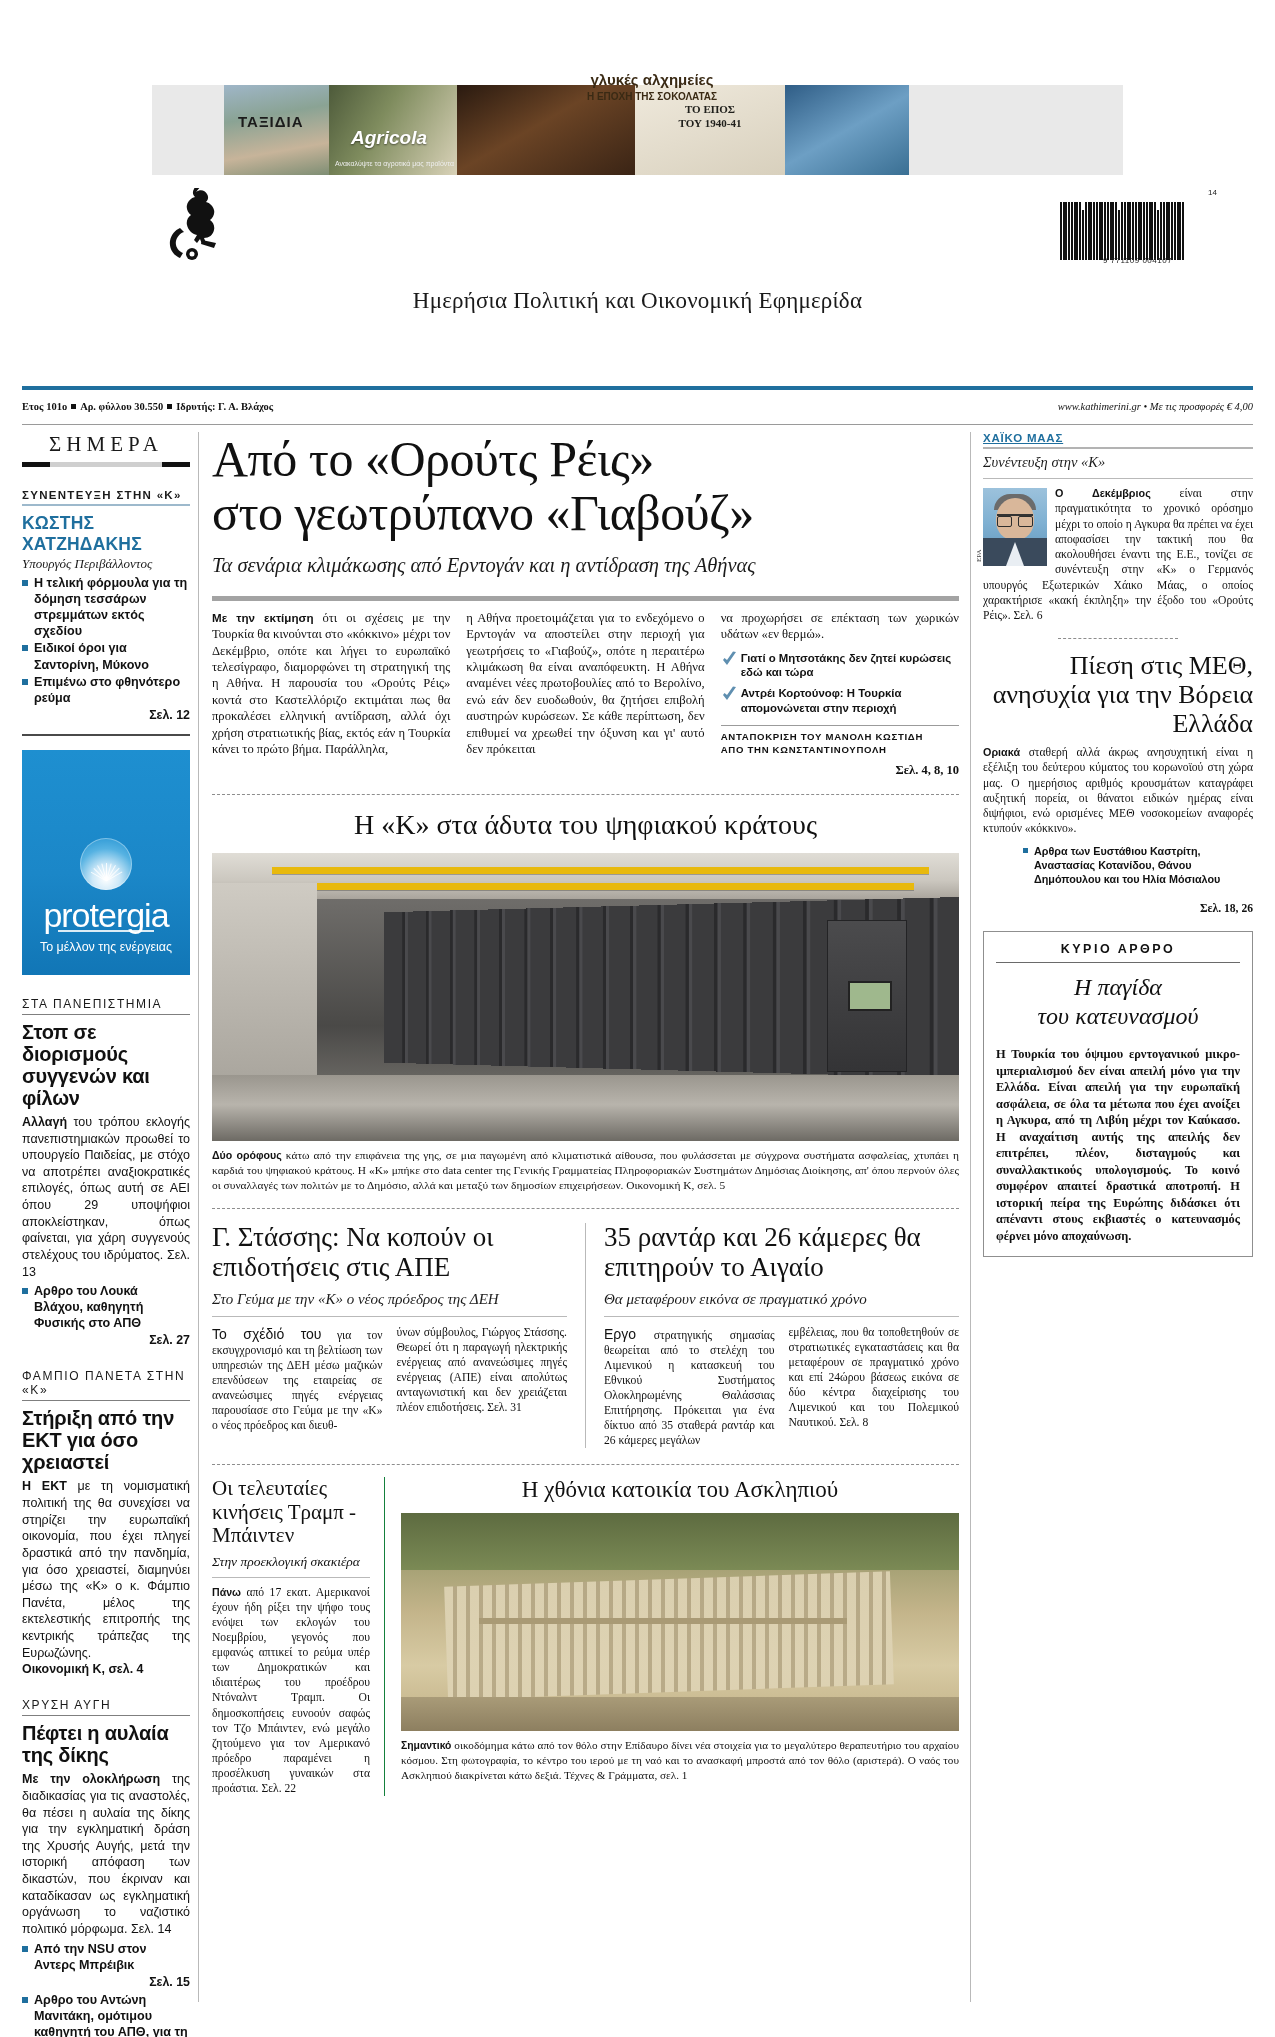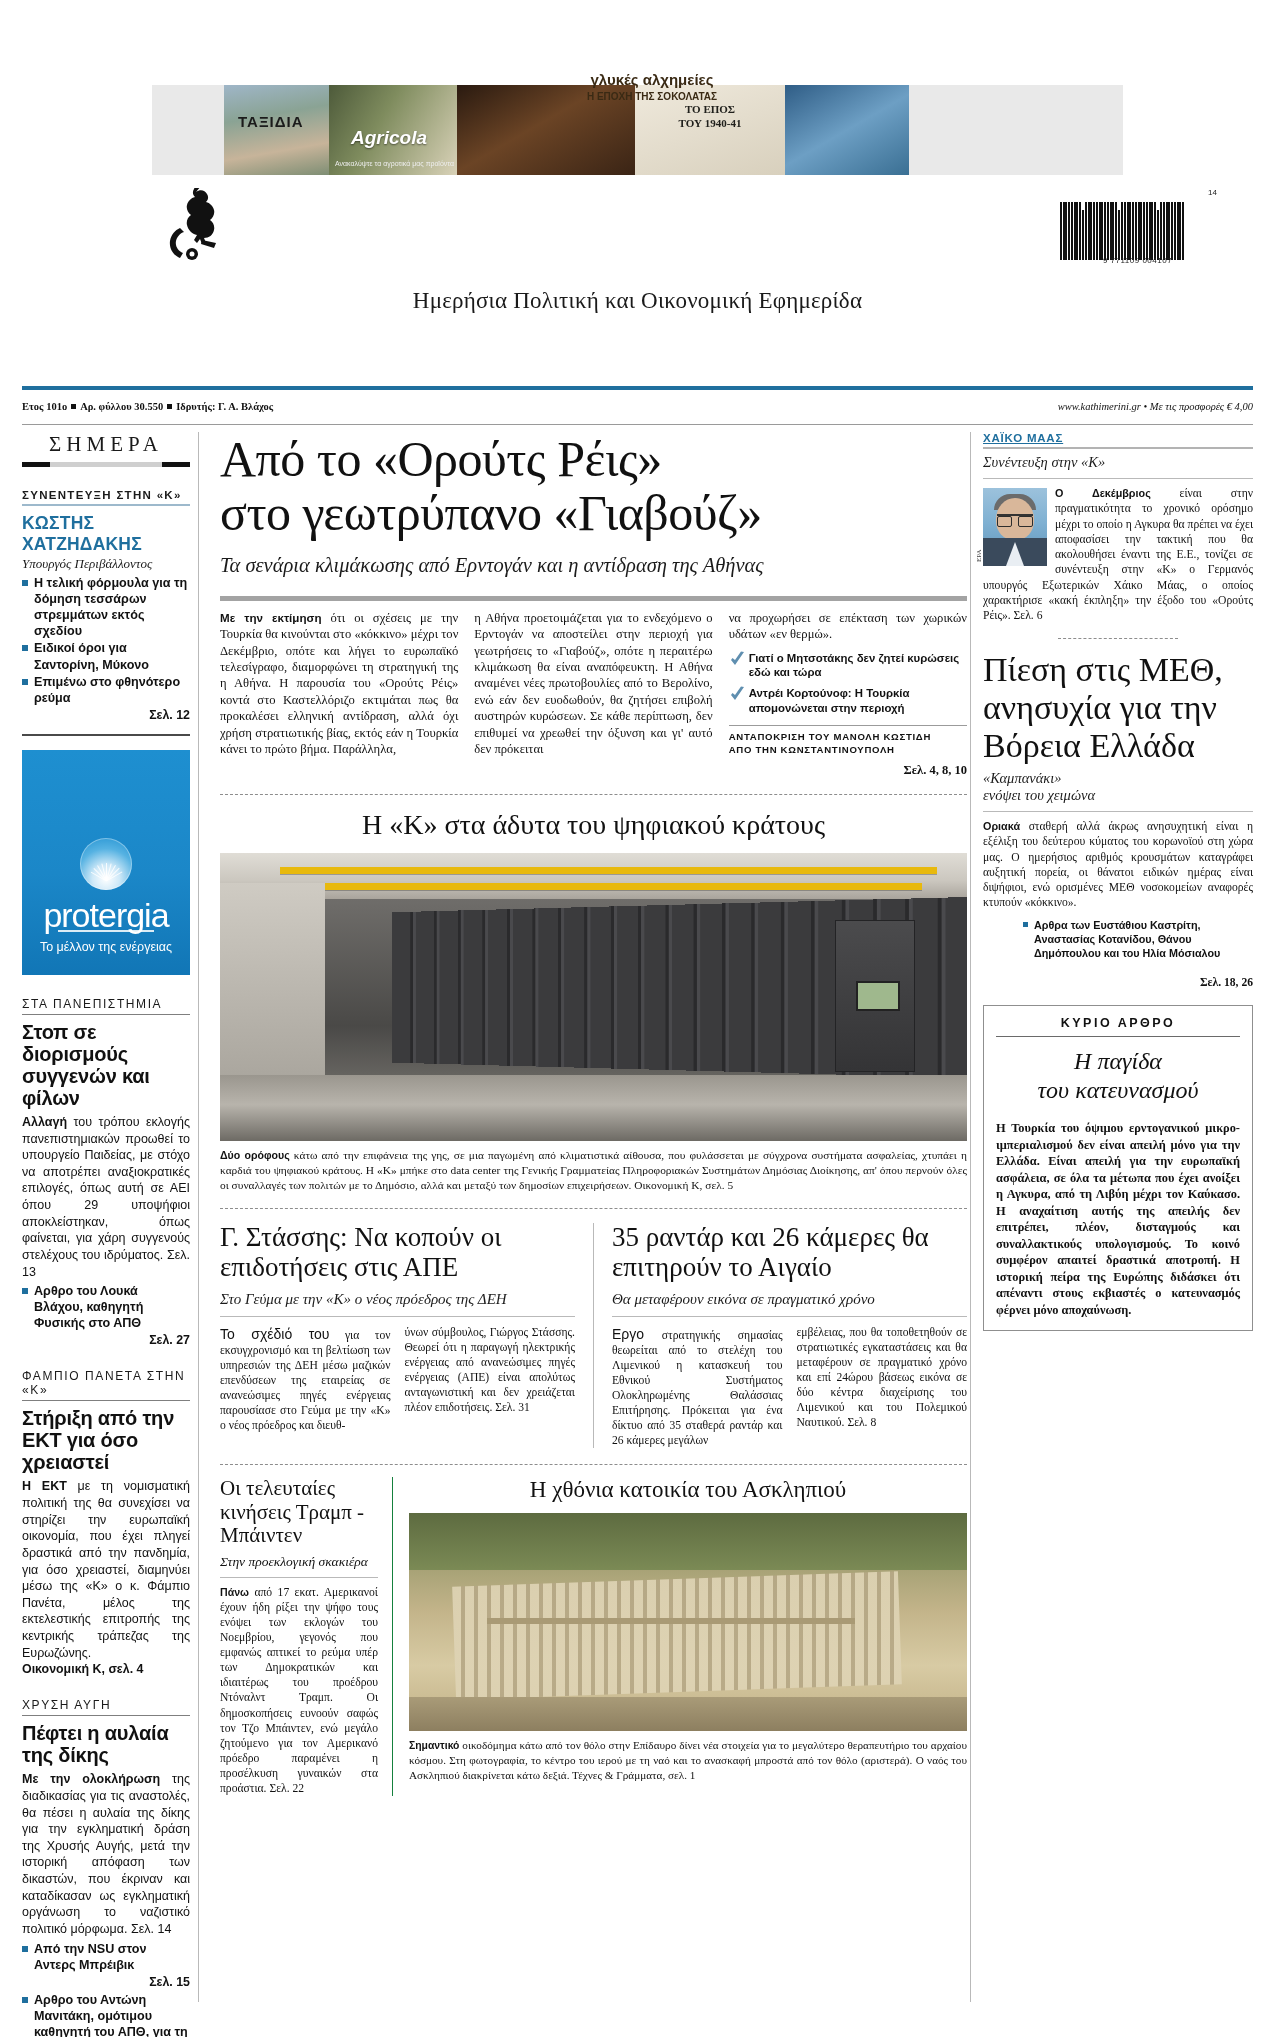--- a/index.html
+++ b/index.html
@@ -102,21 +102,21 @@
     font-family:"Liberation Serif", serif;font-style:italic;
   }
   .dl-right{
     position:absolute;right:0;top:5px;font-size:10.5px;color:#111;
     font-family:"Liberation Serif", serif;font-style:italic;
   }
   .sq{display:inline-block;width:5px;height:5px;background:#111;margin:0 4px 1px 4px;}
 
   
   .col-left{position:absolute;left:22px;top:432px;width:168px;}
-  .col-main{position:absolute;left:220px;top:432px;width:747px;}
+  .col-main{position:absolute;left:212px;top:432px;width:747px;}
   .col-right{position:absolute;left:983px;top:432px;width:270px;}
   .vline{position:absolute;width:1px;background:#b9b9b9;}
   .vl1{left:198px;top:432px;height:1570px;}
   .vl2{left:970px;top:432px;height:1570px;}
 
   
   .simera-wrap{text-align:center;}
   .simera{
     font-family:"Liberation Serif", serif;font-size:21px;letter-spacing:5px;
     color:#1a1a1a;
@@ -305,21 +305,21 @@
   }
   .rp-face{position:absolute;left:50%;transform:translateX(-50%);top:10px;width:38px;height:42px;border-radius:50% 50% 45% 45%;background:#d9b79a;}
   .rp-hair{position:absolute;left:50%;transform:translateX(-50%);top:6px;width:42px;height:16px;border-radius:20px 20px 0 0;background:#6b6b6b;}
   .rp-glass{position:absolute;left:50%;transform:translateX(-50%);top:26px;width:36px;height:9px;border-top:2px solid #333;}
   .rp-glass::before,.rp-glass::after{content:"";position:absolute;top:0;width:13px;height:9px;border:1.6px solid #2d2d2d;border-radius:2px;}
   .rp-glass::before{left:0;}.rp-glass::after{right:0;}
   .rp-suit{position:absolute;left:0;bottom:0;width:100%;height:28px;background:#3a4a5c;}
   .rp-shirt{position:absolute;left:50%;transform:translateX(-50%);bottom:0;width:18px;height:24px;background:#e9eef3;clip-path:polygon(50% 0,100% 100%,0 100%);}
   .rp-credit{position:absolute;left:-10px;bottom:6px;font-size:7px;transform:rotate(-90deg);color:#444;}
   .dash-short{border-top:1.6px dashed #8d8d8d;width:120px;margin:14px auto 0 auto;}
-  .r-head2{font-family:"Liberation Serif", serif;font-size:34px;line-height:1.12;margin-top:12px;}
+  .r-head2{font-family:"Liberation Serif", serif;font-size:26px;line-height:1.12;margin-top:12px;text-align:right;}
   .r-bullets{margin-top:7px;}
   .r-bullets li{position:relative;list-style:none;padding-left:11px;font-size:10.8px;font-weight:bold;line-height:1.3;}
   .r-bullets li::before{content:"";position:absolute;left:0;top:4px;width:5px;height:5px;background:#1f6f9e;}
   .r-ref{text-align:right;font-family:"Liberation Serif",serif;font-weight:bold;font-size:11.6px;margin-top:4px;}
 
   .editorial{
     margin-top:16px;border:1px solid #8f8f8f;padding:10px 12px 12px 12px;
   }
   .ed-title{
     text-align:center;font-size:12.5px;font-weight:bold;letter-spacing:2.5px;
@@ -611,24 +611,20 @@
         </span>
         <span> είναι στην πραγματικότητα το χρονικό ορόσημο μέχρι το οποίο η Αγκυρα θα πρέπει να έχει αποφασίσει την τακτική που θα ακολουθήσει έναντι της Ε.Ε., τονίζει σε συνέντευξη στην «Κ» ο Γερμανός υπουργός Εξωτερικών Χάικο Μάας, ο οποίος χαρακτήρισε «κακή έκπληξη» την έξοδο του «Ορούτς Ρέις». Σελ. 6</span>
       </div>
     </div>
 
     <div style="clear:both"></div>
     <div class="dash-short"></div>
 
     <div>
       <div class="r-head2">Πίεση στις ΜΕΘ, ανησυχία για την Βόρεια Ελλάδα</div>
-      <div class="r-sub">
-        <span>«Καμπανάκι»</span><br>
-        <span>ενόψει του χειμώνα</span>
-      </div>
       <div class="r-body"><b>Οριακά</b><span> σταθερή αλλά άκρως ανησυχητική είναι η εξέλιξη του δεύτερου κύματος του κορωνοϊού στη χώρα μας. Ο ημερήσιος αριθμός κρουσμάτων καταγράφει αυξητική πορεία, οι θάνατοι ειδικών ημέρας είναι διψήφιοι, ενώ ορισμένες ΜΕΘ νοσοκομείων αναφορές κτυπούν «κόκκινο».</span></div>
       <ul class="r-bullets">
         <li>Αρθρα των Ευστάθιου Καστρίτη, Αναστασίας Κοτανίδου, Θάνου Δημόπουλου και του Ηλία Μόσιαλου</li>
       </ul>
       <div class="r-ref">Σελ. 18, 26</div>
     </div>
 
     <div class="editorial">
       <div class="ed-title">ΚΥΡΙΟ ΑΡΘΡΟ</div>
       <div class="ed-head">

